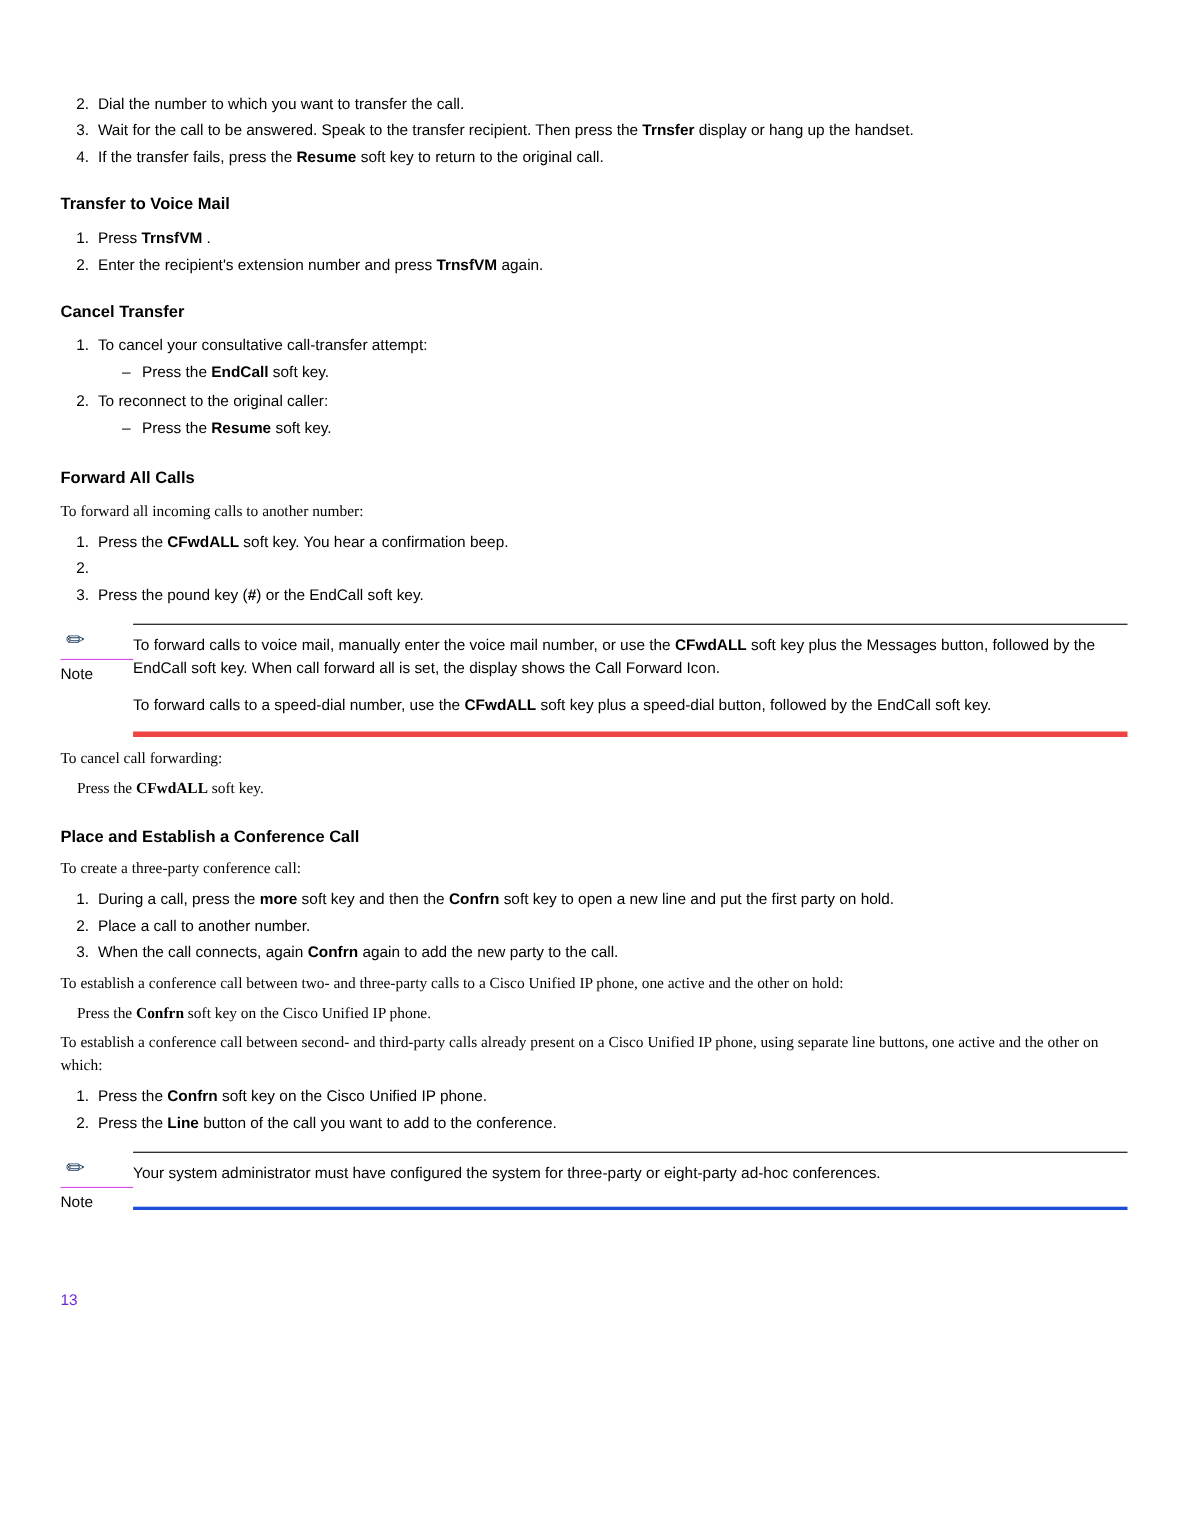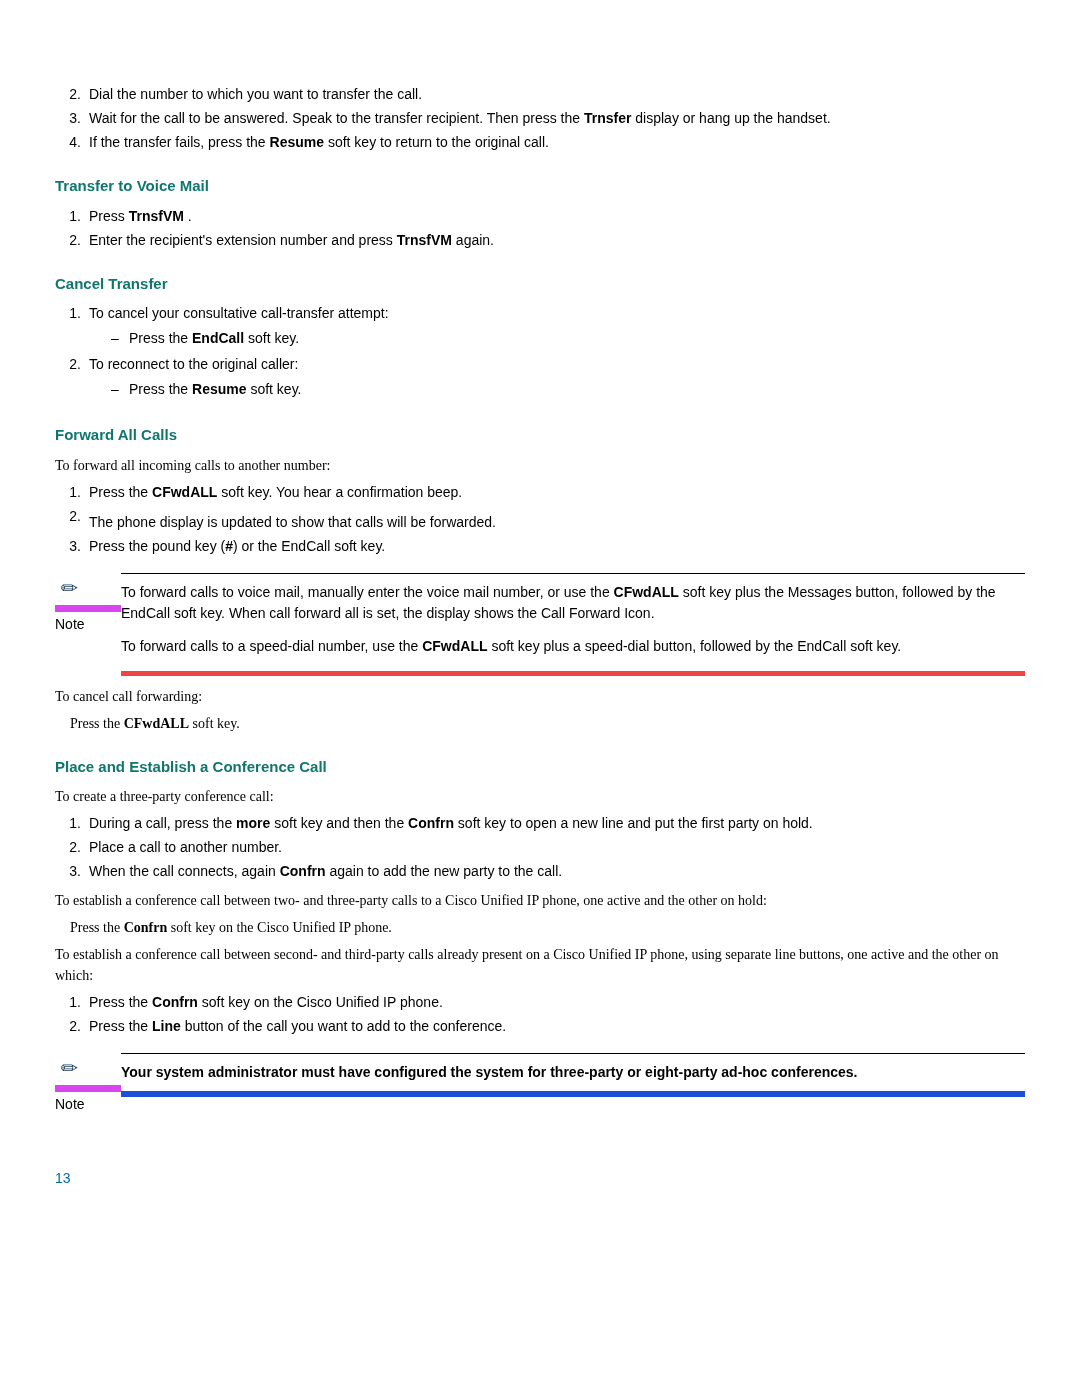--- a/index.html
+++ b/index.html
@@ -7,21 +7,21 @@
     font-size: 14px;
     color: #000;
     background: #fff;
     margin: 0;
     padding: 80px 55px 40px 55px;
     width: 1080px;
     box-sizing: border-box;
     line-height: 1.5;
   }
   .heading {
-    color: #0f766e;
+    color: #000000;
     font-weight: bold;
     font-size: 15px;
     margin: 22px 0 8px 0;
   }
   ol.num {
     list-style: none;
     padding: 0;
     margin: 4px 0 8px 0;
   }
   ol.num > li {
@@ -63,43 +63,42 @@
   }
   .note-icon {
     font-size: 20px;
     transform: rotate(-45deg);
     display: inline-block;
     color: #1a3a5a;
     margin-bottom: 2px;
     margin-left: 6px;
   }
   .note-label {
-    border-top: 7px solid #d946ef;
+    border-top: 1px solid #d946ef;
     padding-top: 2px;
     font-size: 14px;
   }
   .note-body {
     flex: 1;
     border-top: 1px solid #000;
     border-bottom: 5px solid #ef4444;
     padding: 4px 0 10px 0;
   }
   .note-body.single {
-    border-bottom: 6px solid #1d4ed8;
-    padding-bottom: 4px;
-    font-weight: bold;
+    border-bottom: 3px solid #1d4ed8;
+    padding-bottom: 16px;
   }
   .note-body p {
     margin: 4px 0 12px 0;
   }
   .note-body p:last-child { margin-bottom: 4px; }
   .pagenum {
-    color: #0369a1;
+    color: #6d28d9;
     font-size: 14px;
-    margin-top: 53px;
+    margin-top: 68px;
   }
 </style>
 </head>
 <body>
 
 <ol class="num">
   <li>
       <span class="marker">2.</span>
     <span class="content">Dial the number to which you want to transfer the call.</span>
     </li>
@@ -170,21 +169,20 @@
 <ol class="num">
   <li>
       <span class="marker">1.</span>
     <span class="content">
       <span>Press the </span><b>CFwdALL</b><span> soft key. You hear a confirmation beep.</span>
     </span>
     </li>
   <li>
       <span class="marker">2.</span>
     <span class="content">
-      <div style="margin-top:6px">The phone display is updated to show that calls will be forwarded.</div>
     </span>
     </li>
   <li>
       <span class="marker">3.</span>
     <span class="content">
       <span>Press the pound key (</span><b>#</b><span>) or the EndCall soft key.</span>
     </span>
     </li>
 </ol>
 

